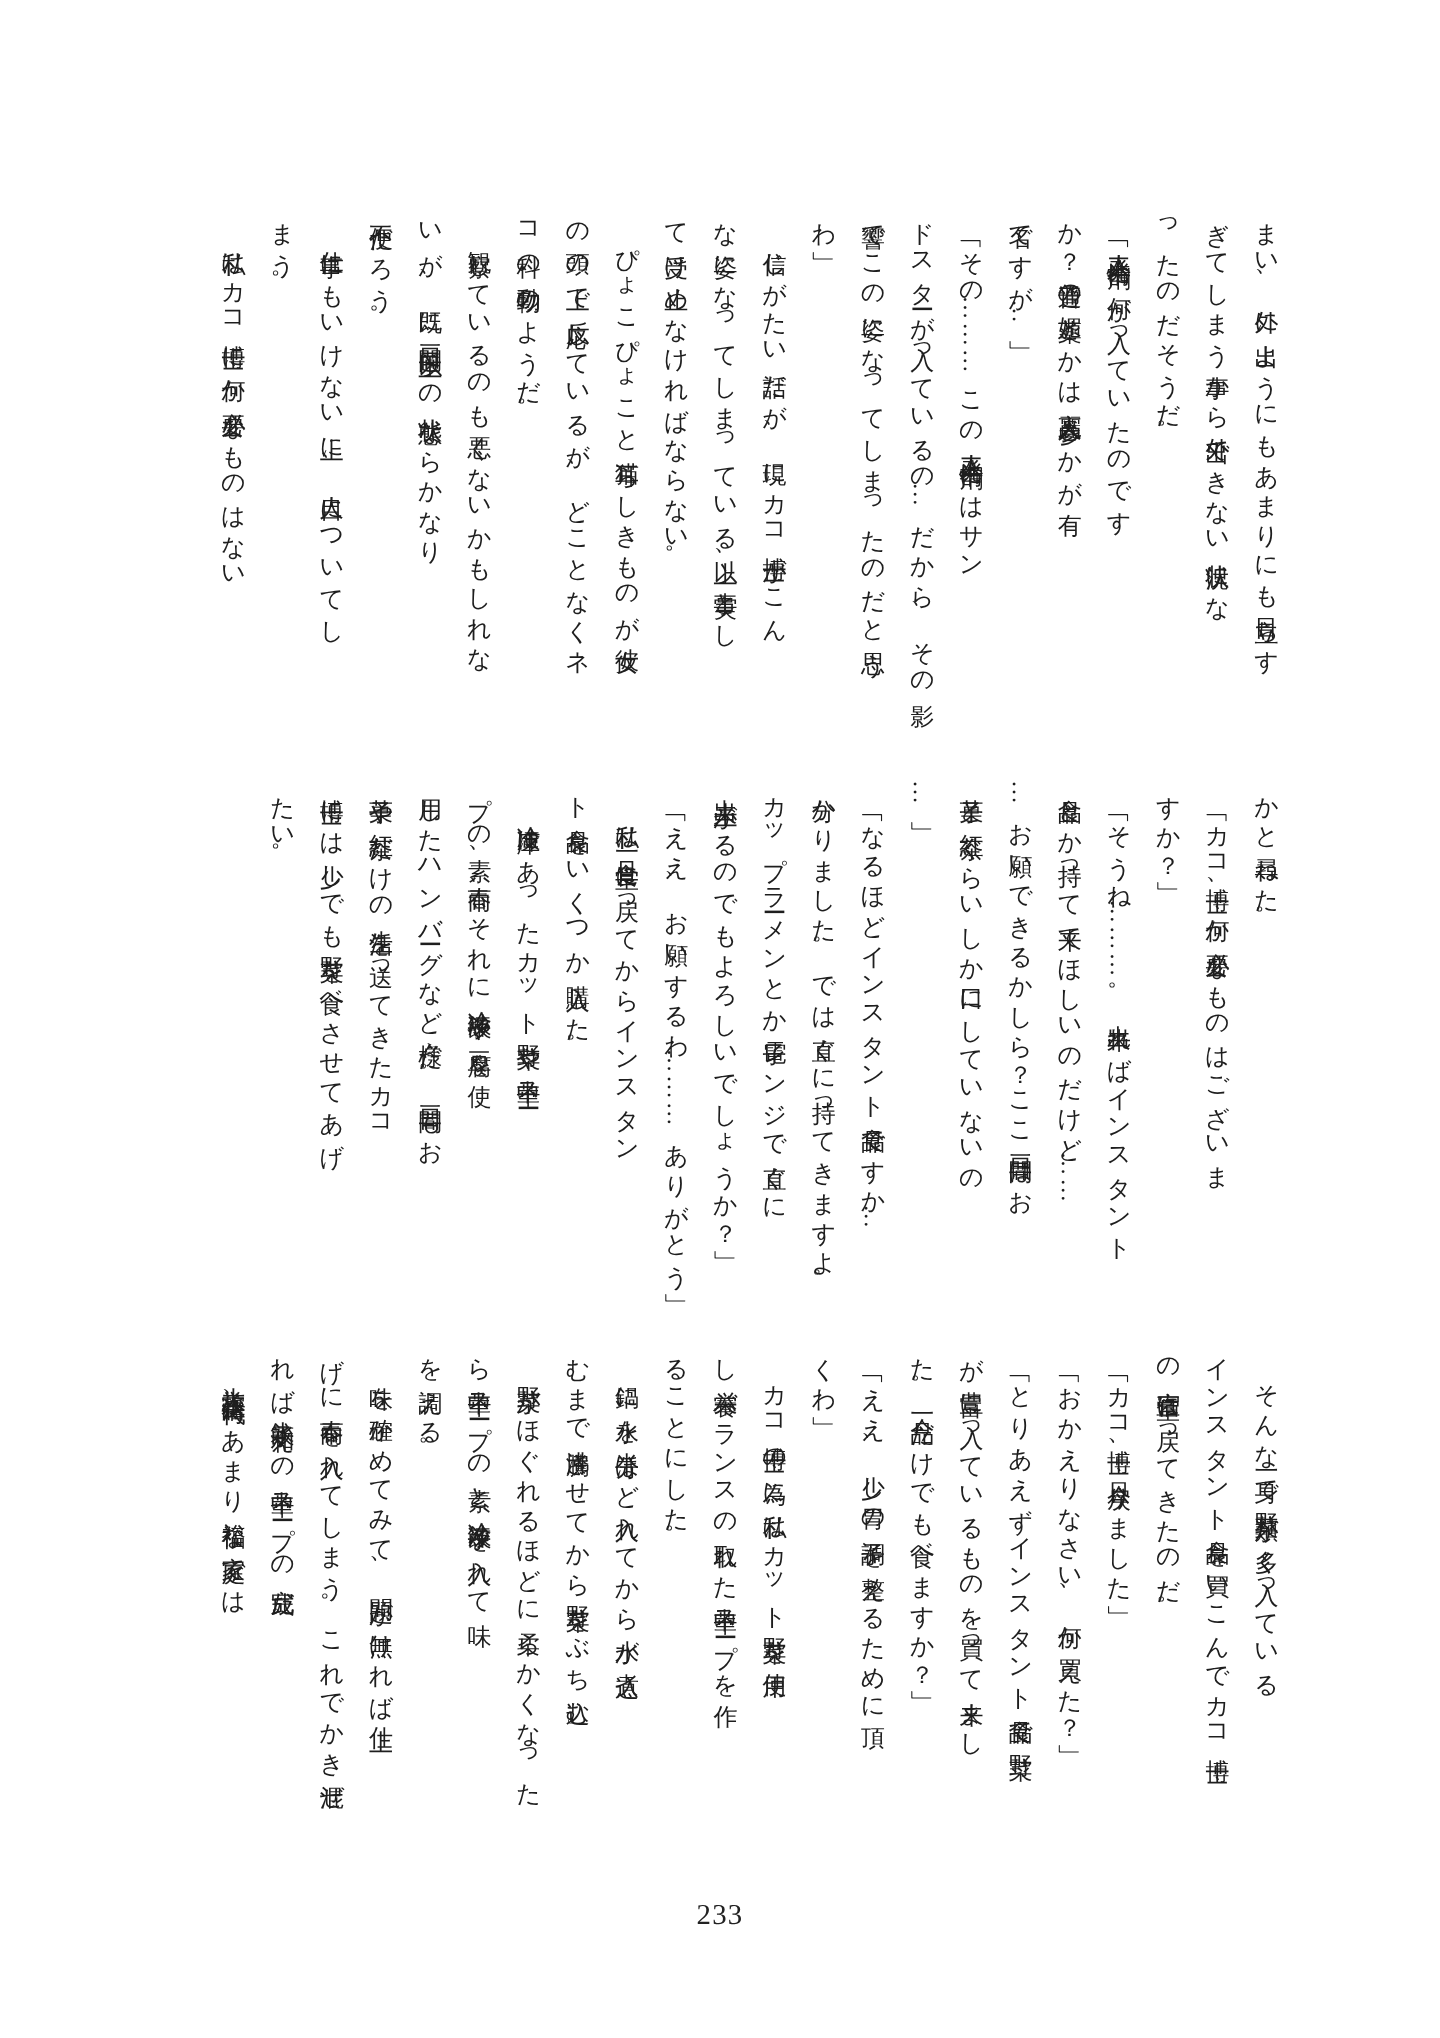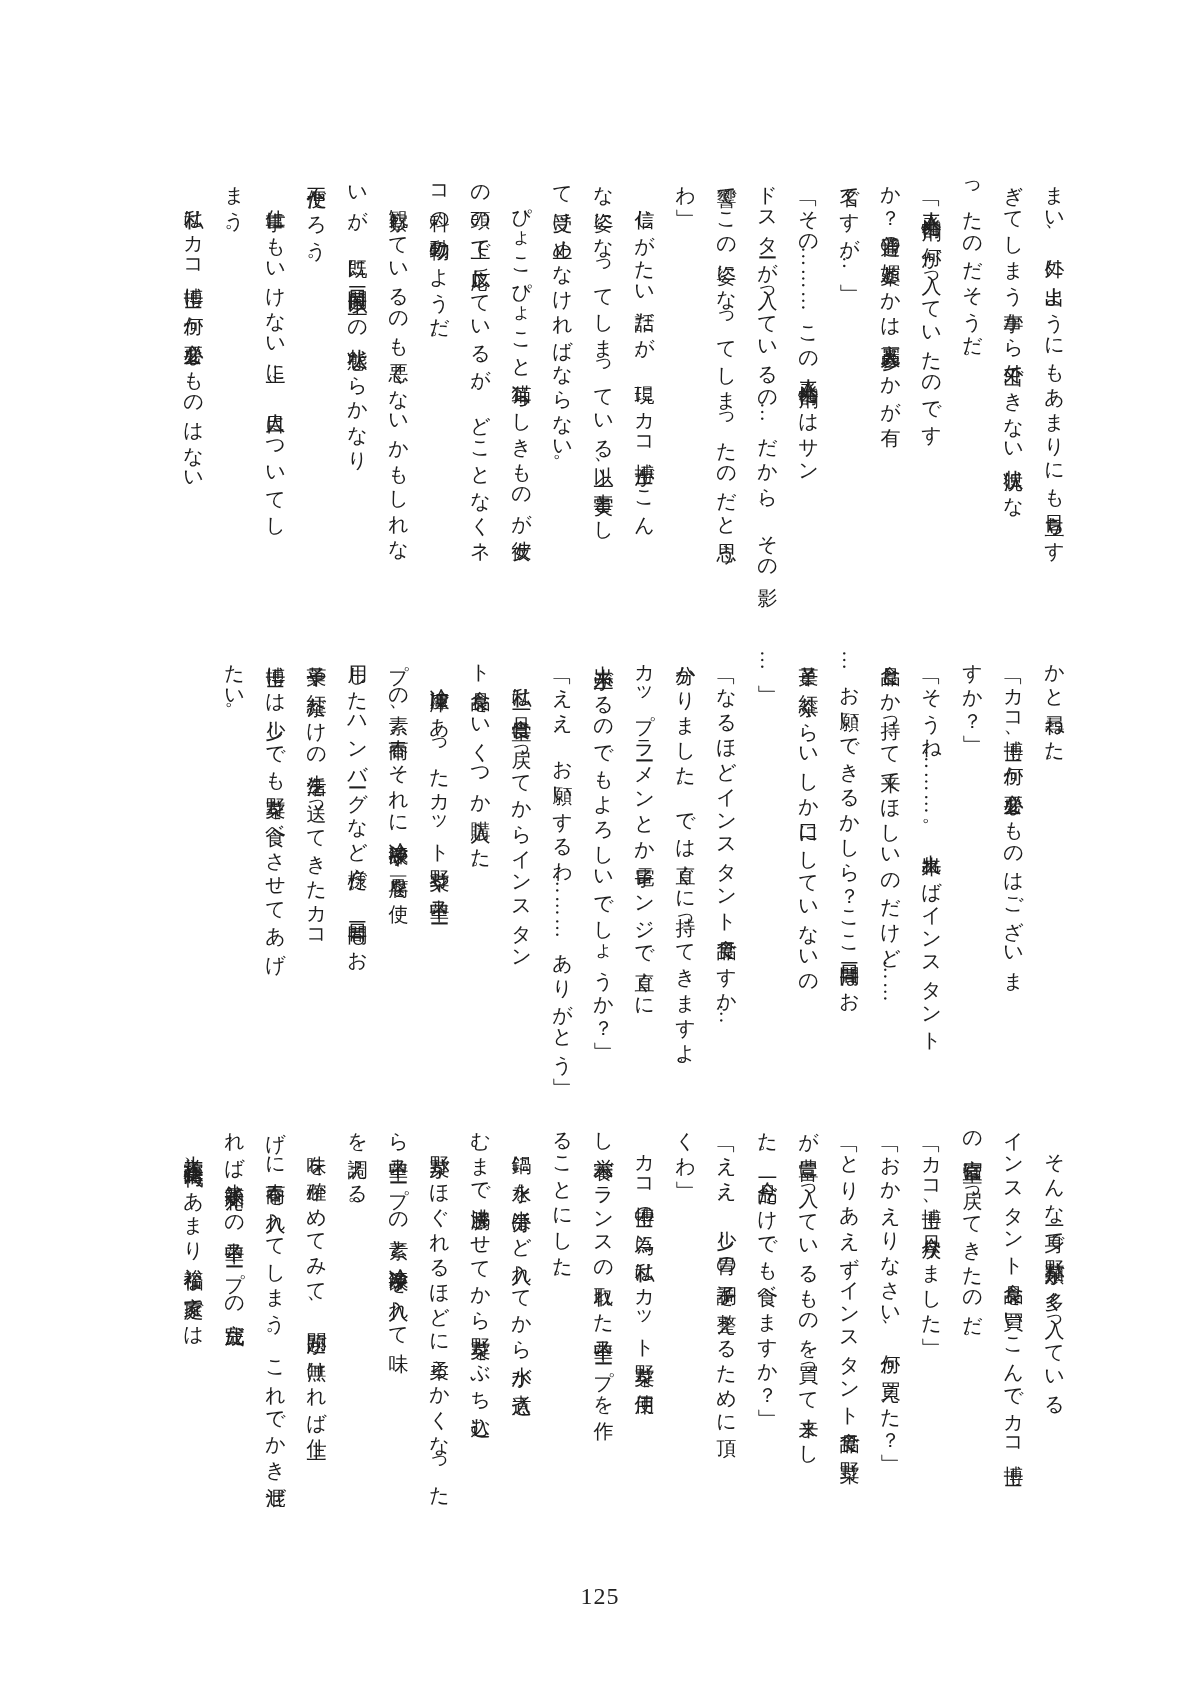--- a/index.html
+++ b/index.html
@@ -115,14 +115,14 @@
       <p class="indent">鍋に水を半分ほど入れてから水が煮込</p>
       <p>むまで沸騰させてから野菜をぶち込む。</p>
       <p class="indent">野菜がほぐれるほどに柔らかくなった</p>
       <p>ら中華スープの素と冷凍餃子を入れて味</p>
       <p>を調える。</p>
       <p class="indent">味を確かめてみて、問題が無ければ仕上</p>
       <p>げに春雨を入れてしまう。これでかき混ぜ</p>
       <p>れば水餃子和えの中華スープの完成だ。</p>
       <p class="indent">大学校生活時代、あまり裕福な家庭では</p>
     </section>
-  <div class="page-number">125</div>
+  <div class="page-number">233</div>
 </main>
 
 </body></html>

